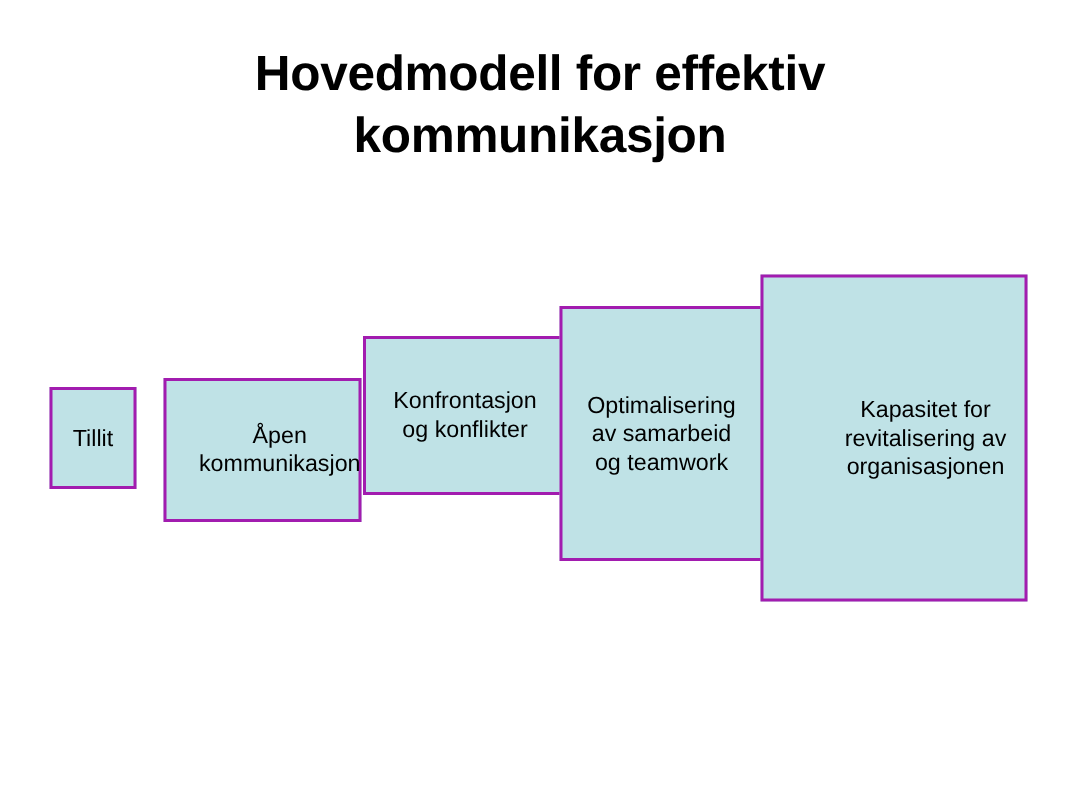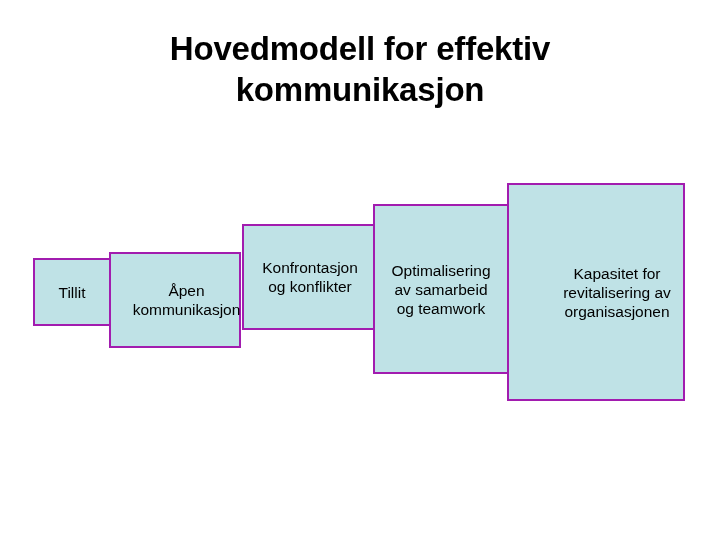--- a/index.html
+++ b/index.html
@@ -53,21 +53,21 @@
   .step-label {
     font-family: "Liberation Sans", sans-serif;
     font-size: 15.5px;
     line-height: 19px;
     font-weight: normal;
     color: #000000;
     white-space: pre-line;
     padding: 0 1px;
   }
   
-  #step-1 { left: 33px;  top: 258px; width: 78px;  height: 68px; z-index: 1; }
+  #step-1 { left: 33px;  top: 258px; width: 58px;  height: 68px; z-index: 1; }
   #step-2 { left: 109px; top: 252px; width: 132px; height: 96px; z-index: 2; padding-left: 23px; }
   #step-3 { left: 242px; top: 224px; width: 136px; height: 106px; z-index: 3; }
   #step-4 { left: 373px; top: 204px; width: 136px; height: 170px; z-index: 4; }
   #step-5 { left: 507px; top: 183px; width: 178px; height: 218px; z-index: 5; padding-left: 42px; }
 </style>
 </head>
 <body>
 
 <div id="slide">
 

